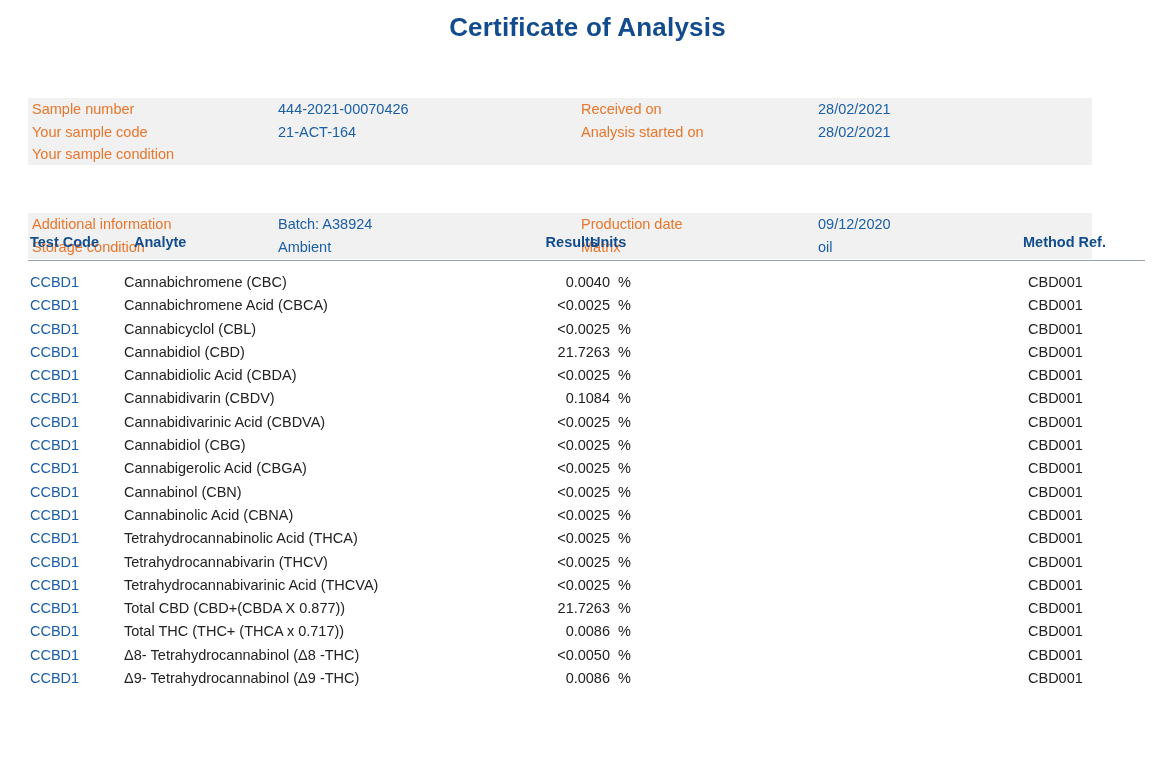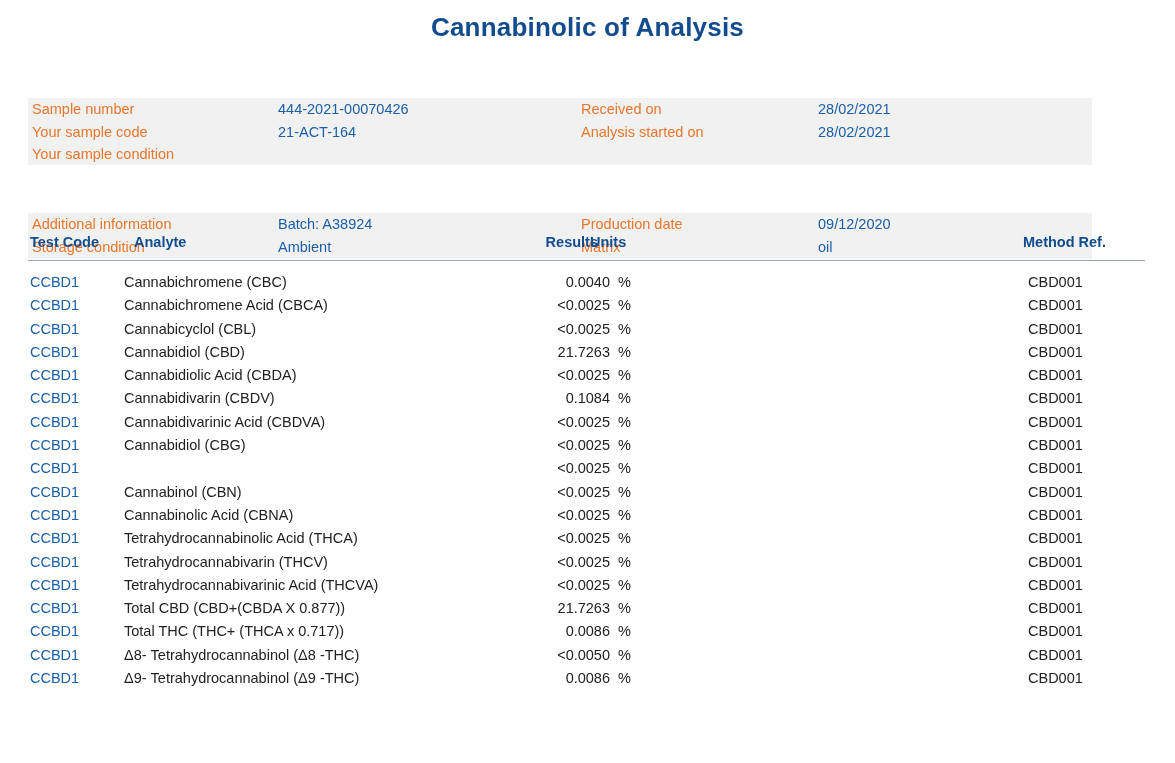--- a/index.html
+++ b/index.html
@@ -127,21 +127,21 @@
     position: absolute;
     left: 1000px;
     color: #222;
   }
 </style>
 </head>
 <body>
 
 <div class="page">
 
-  <div class="doc-title">Cannabinolic of Analysis</div>
+  <div class="doc-title">Certificate of Analysis</div>
 
   <div class="info-block" id="info-block-1">
     <div class="info-row">
       <span class="info-label">Sample number</span>
       <span class="info-value">444-2021-00070426</span>
       <span class="info-label2">Received on</span>
       <span class="info-value2">28/02/2021</span>
     </div>
     <div class="info-row">
       <span class="info-label">Your sample code</span>
@@ -231,20 +231,21 @@
         </div>
         <div class="trow">
           <span class="td-code">CCBD1</span>
           <span class="td-analyte">Cannabidiol (CBG)</span>
           <span class="td-results">&lt;0.0025</span>
           <span class="td-units">%</span>
           <span class="td-method">CBD001</span>
         </div>
         <div class="trow">
           <span class="td-code">CCBD1</span>
+          <span class="td-analyte">Cannabigerolic Acid (CBGA)</span>
           <span class="td-results">&lt;0.0025</span>
           <span class="td-units">%</span>
           <span class="td-method">CBD001</span>
         </div>
         <div class="trow">
           <span class="td-code">CCBD1</span>
           <span class="td-analyte">Cannabinol (CBN)</span>
           <span class="td-results">&lt;0.0025</span>
           <span class="td-units">%</span>
           <span class="td-method">CBD001</span>

